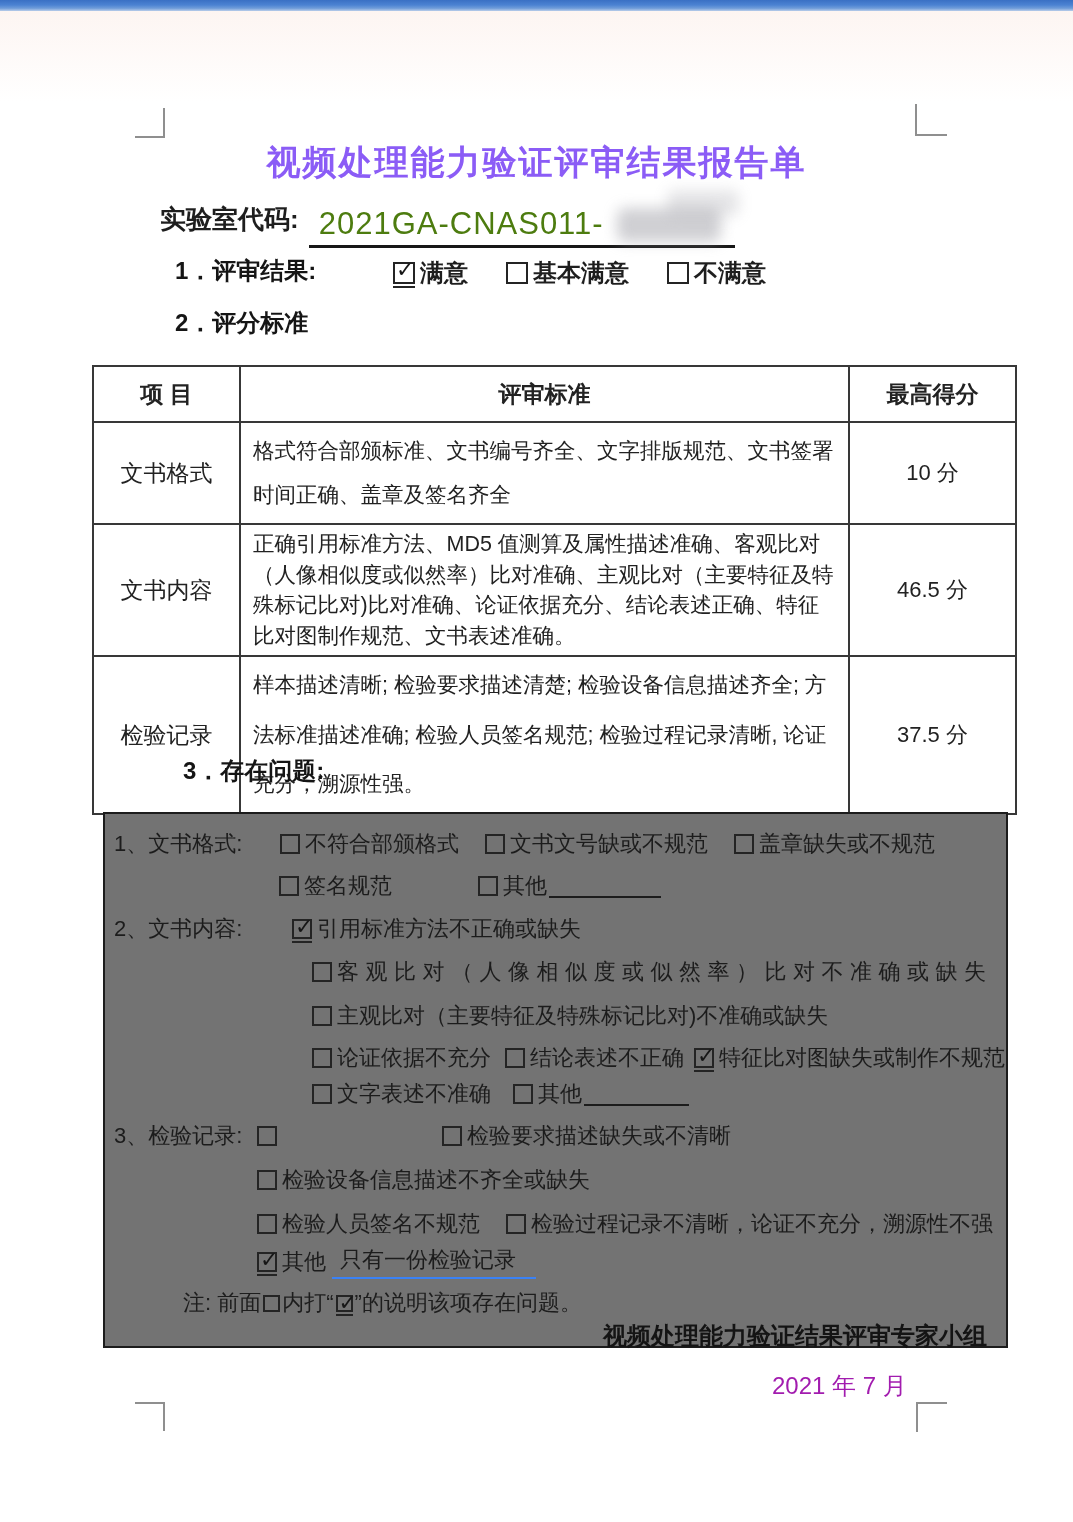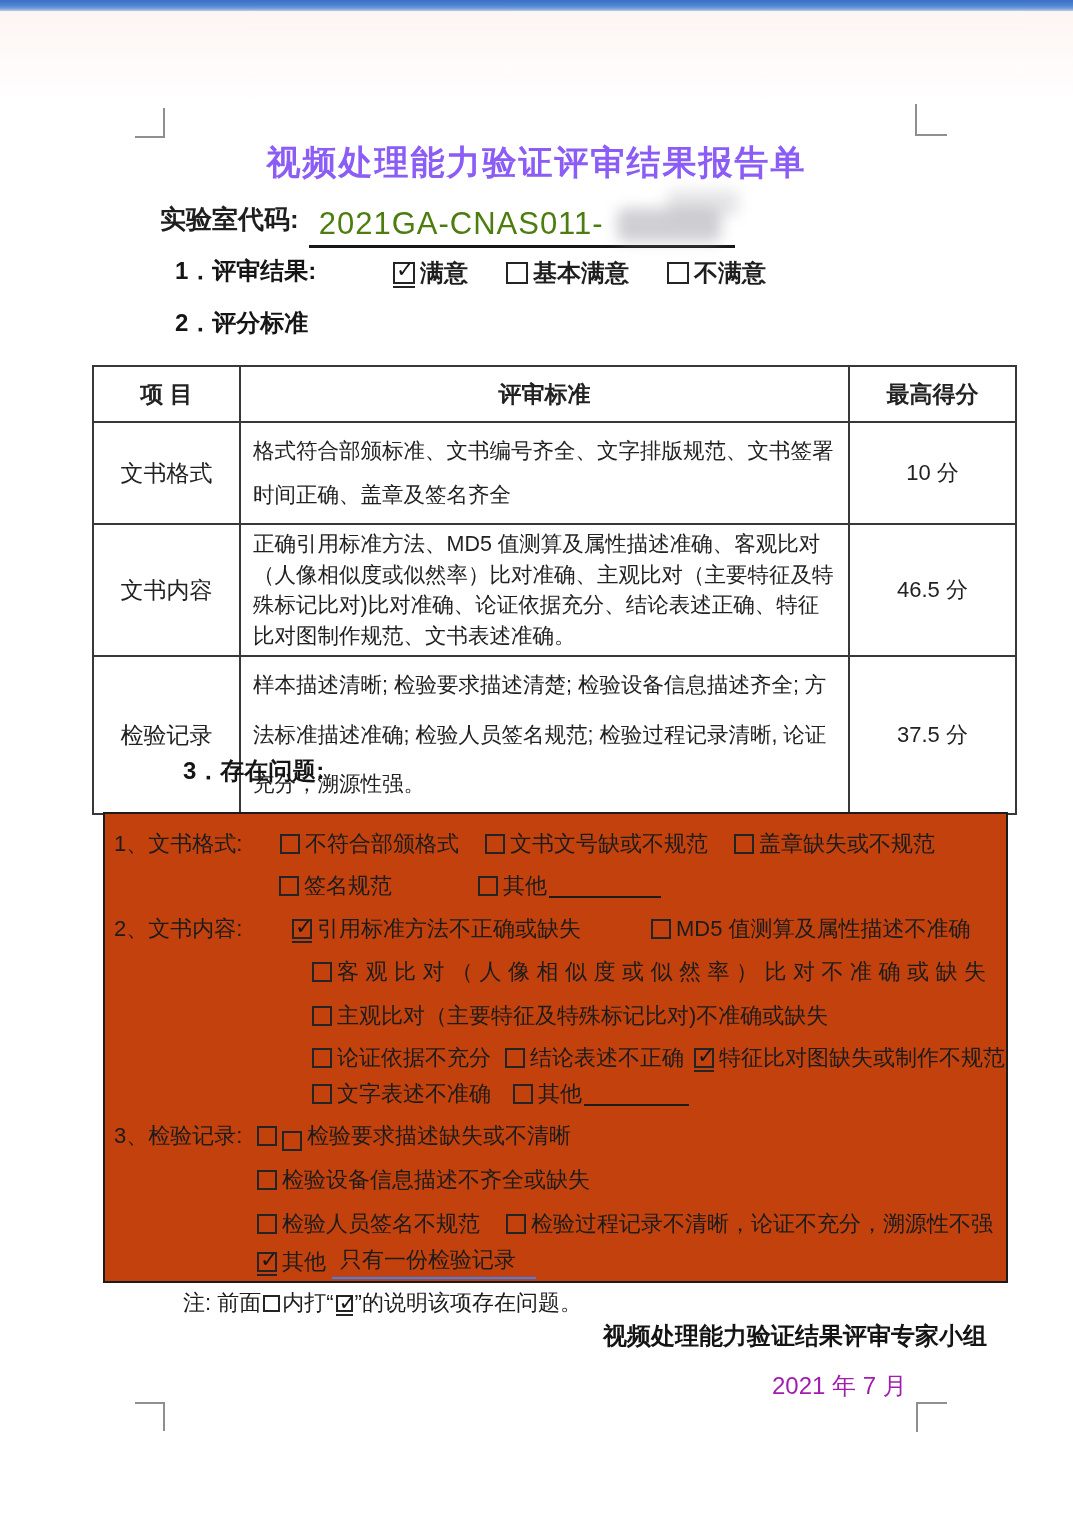--- a/index.html
+++ b/index.html
@@ -60,22 +60,22 @@
   .c-item{width:145px;text-align:center;font-size:23px;}
   .c-crit{width:583px;font-size:21.5px;padding:4px 12px !important;}
   .c-score{width:165px;text-align:center;font-size:22px;}
   tr.thead td{height:46px;text-align:center;font-weight:bold;font-size:23px;}
   tr.r0 td{height:92px;} tr.r1 td{height:117px;} tr.r2 td{height:127px;}
   tr.r0 .c-crit{line-height:2.05;}
   tr.r1 .c-crit{line-height:1.42;}
   tr.r2 .c-crit{line-height:2.3;}
 
   
-  .pbox{position:absolute;left:103px;top:812px;width:905px;height:471px;
-    box-sizing:border-box;border:2px solid #1c1c1c;background:#c2410c;}
+  .pbox{position:absolute;left:103px;top:812px;width:905px;height:536px;
+    box-sizing:border-box;border:2px solid #1c1c1c;background:#737373;}
   .pline{position:absolute;left:2px;right:2px;height:32px;display:flex;align-items:center;
     font-size:22px;color:#1c1c1c;white-space:nowrap;}
   .pline .plabel{font-weight:normal;flex:none;}
   .pitem{display:flex;align-items:center;flex:none;}
   .blank{display:inline-block;height:1em;border-bottom:2px solid #1c1c1c;margin-left:2px;}
   .w105{width:105px;} .w112{width:112px;}
   .fill-text{border-bottom:2px solid #3b82f6;padding:0 20px 2px 8px;margin-left:6px;}
   .wide{letter-spacing:6.5px;}
 
   .note{position:absolute;left:183px;top:1288px;font-size:22px;color:#1d1d1d;white-space:nowrap;}
@@ -178,24 +178,20 @@
         <span class="blank w112"></span>
       </span>
   </div>
 
   <div class="pline" style="top:99px;padding-left:7px;">
     <span class="plabel" style="width:178px;">2、文书内容:</span>
     <span class="pitem">
         <span class="cb checked"></span>
         <span>引用标准方法不正确或缺失</span>
       </span>
-    <span class="pitem" style="margin-left:70px;">
-        <span class="cb"></span>
-        <span>MD5 值测算及属性描述不准确</span>
-      </span>
   </div>
 
   <div class="pline" style="top:142px;padding-left:205px;">
     <span class="pitem wide">
         <span class="cb"></span>
         <span>客观比对（人像相似度或似然率）比对不准确或缺失</span>
       </span>
   </div>
 
   <div class="pline" style="top:186px;padding-left:205px;">
@@ -230,21 +226,21 @@
         <span>其他</span>
         <span class="blank w105"></span>
       </span>
   </div>
 
   <div class="pline" style="top:306px;padding-left:7px;">
     <span class="plabel" style="width:143px;">3、检验记录:</span>
     <span class="pitem">
         <span class="cb"></span>
       </span>
-    <span class="pitem" style="align-items:flex-end;">
+    <span class="pitem" style="margin-left:160px;">
         <span class="cb"></span>
         <span>检验要求描述缺失或不清晰</span>
       </span>
   </div>
 
   <div class="pline" style="top:350px;padding-left:150px;">
     <span class="pitem">
         <span class="cb"></span>
         <span>检验设备信息描述不齐全或缺失</span>
       </span>

